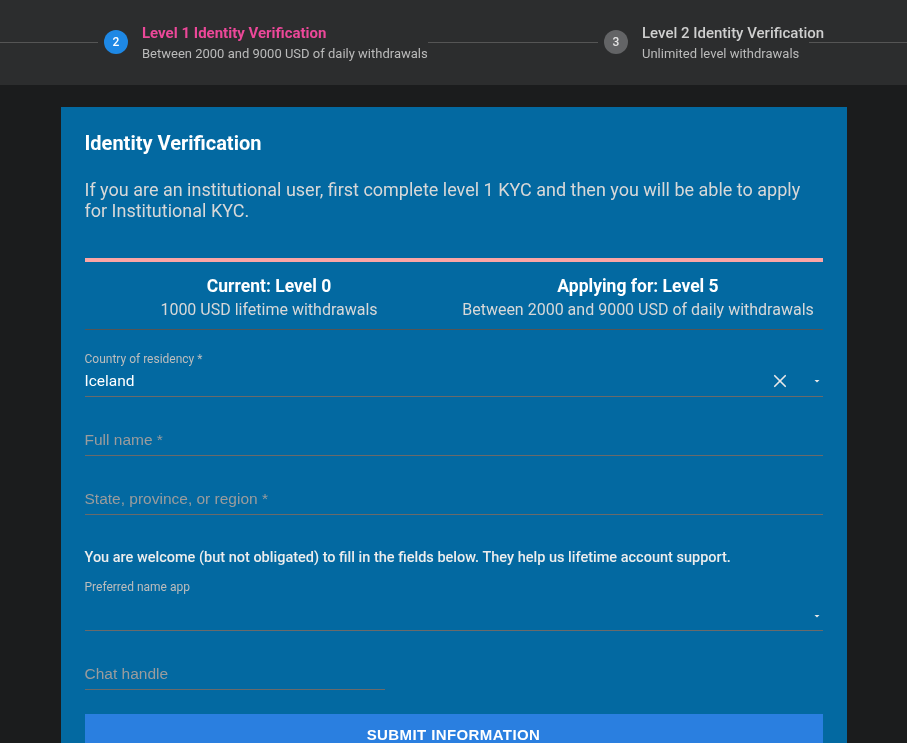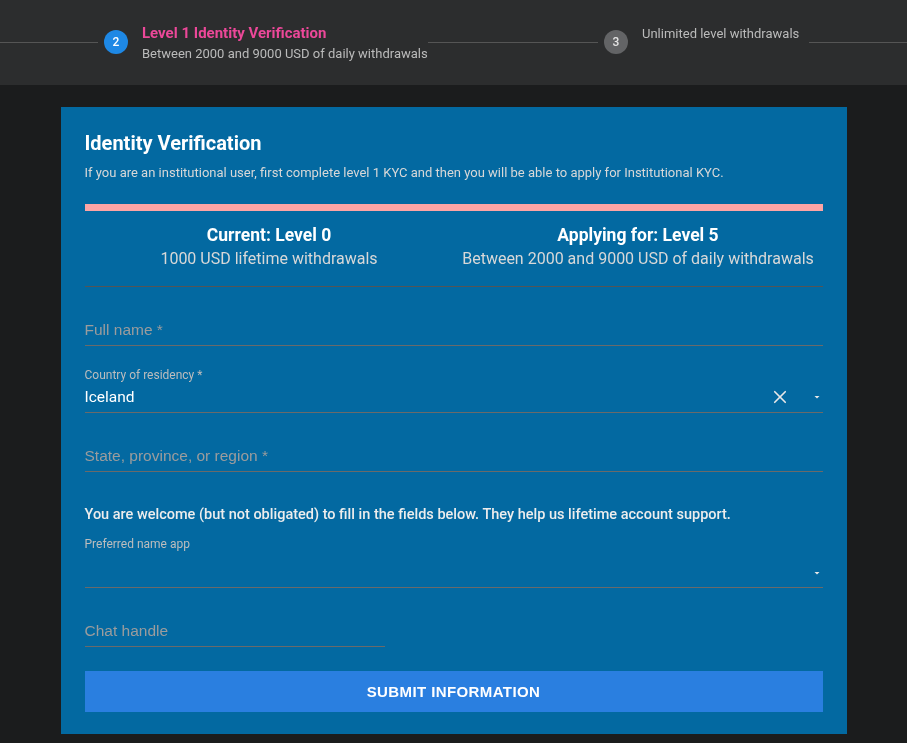--- a/index.html
+++ b/index.html
@@ -58,29 +58,29 @@
   .card {
     background: #0369a1;
     margin: 22px auto 0 auto;
     width: 786px;
     padding: 24px 24px 22px 24px;
   }
   .card h1 {
     font-size: 20px; font-weight: 700; color: #fff;
   }
   .card .intro {
-    font-size: 13px; color: #d8d8d8; margin-top: 10px;
+    font-size: 18px; color: #d8d8d8; margin-top: 24px;
   }
 
   .level-row {
     display: flex;
-    border-top: 7px solid #fca5a5;
+    border-top: 4px solid #fca5a5;
     border-bottom: 1px solid #555;
-    margin-top: 24px;
-    padding: 14px 0 18px 0;
+    margin-top: 37px;
+    padding: 14px 0 10px 0;
   }
   .level-col { flex: 1; text-align: center; }
   .level-col .big  { font-size: 17.5px; font-weight: 700; color: #fff; }
   .level-col .small{ font-size: 16px; color: #d8d8d8; margin-top: 4px; }
 
   
   .field { margin-top: 28px; position: relative; }
   .field.short { width: 300px; }
 
   .floating-label {
@@ -139,43 +139,39 @@
     <div class="step-badge badge-active">2</div>
     <div class="step-text">
       <div class="title">Level 1 Identity Verification</div>
       <div class="sub">Between 2000 and 9000 USD of daily withdrawals</div>
     </div>
   </div>
 
   <div class="step step-2">
     <div class="step-badge badge-inactive">3</div>
     <div class="step-text dim">
+      <div class="title">Level 2 Identity Verification</div>
       <div class="sub">Unlimited level withdrawals</div>
     </div>
   </div>
 </div>
 
 <div class="card">
   <h1>Identity Verification</h1>
   <p class="intro">If you are an institutional user, first complete level 1 KYC and then you will be able to apply for Institutional KYC.</p>
 
   <div class="level-row">
     <div class="level-col">
       <div class="big">Current: Level 0</div>
       <div class="small">1000 USD lifetime withdrawals</div>
     </div>
     <div class="level-col">
       <div class="big">Applying for: Level 5</div>
       <div class="small">Between 2000 and 9000 USD of daily withdrawals</div>
     </div>
-  </div>
-
-  
-  <div class="field">
-    <input class="underline-input" type="text" placeholder="Full name *" style="">
   </div>
 
   
   <div class="field" style="margin-top:22px">
     <span class="floating-label">Country of residency *</span>
     <div class="select-line">
       <span class="select-value">Iceland</span>
       <span class="select-icons">
         <span class="icon-btn">
           <svg width="18" height="18" viewBox="0 0 24 24" fill="none" stroke="currentColor" stroke-width="2.2" stroke-linecap="round">
@@ -187,20 +183,25 @@
           <svg width="12" height="12" viewBox="0 0 24 24" fill="currentColor">
               <path d="M7 10l5 5 5-5z"></path>
             </svg>
         </span>
       </span>
     </div>
   </div>
 
   
   <div class="field">
+    <input class="underline-input" type="text" placeholder="Full name *" style="">
+  </div>
+
+  
+  <div class="field">
     <input class="underline-input" type="text" placeholder="State, province, or region *" style="">
   </div>
 
   
   <p class="note">You are welcome (but not obligated) to fill in the fields below. They help us lifetime account support.</p>
 
   
   <div class="field" style="margin-top:14px">
     <span class="floating-label">Preferred name app</span>
     <div class="select-line tall">

